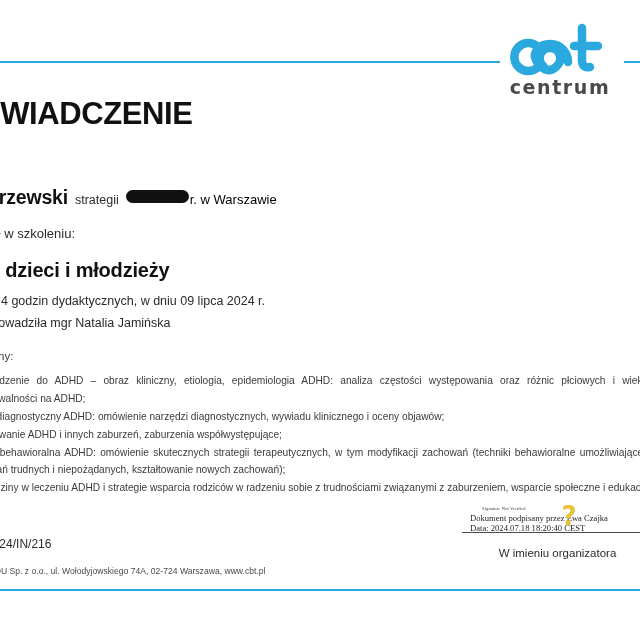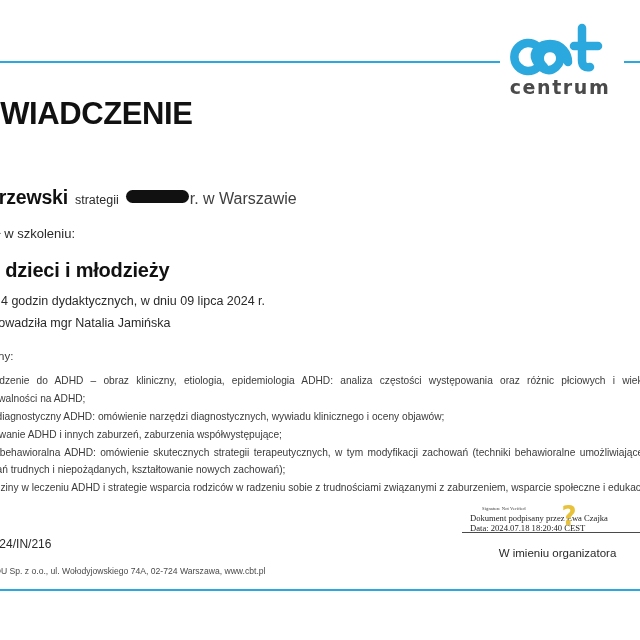--- a/index.html
+++ b/index.html
@@ -102,22 +102,22 @@
     width: 63px;
     height: 13px;
     background: #111111;
     border-radius: 7px;
     margin: 0 1px 0 7px;
     vertical-align: middle;
     position: relative;
     top: -1px;
   }
   .recipient-place {
-    font-size: 16px;
-    color: #404040;
+    font-size: 13px;
+    color: #000000;
   }
 
   .participated {
     position: absolute;
     left: -42px;
     top: 226px;
     font-size: 13px;
     color: #2a2a2a;
     white-space: nowrap;
   }

